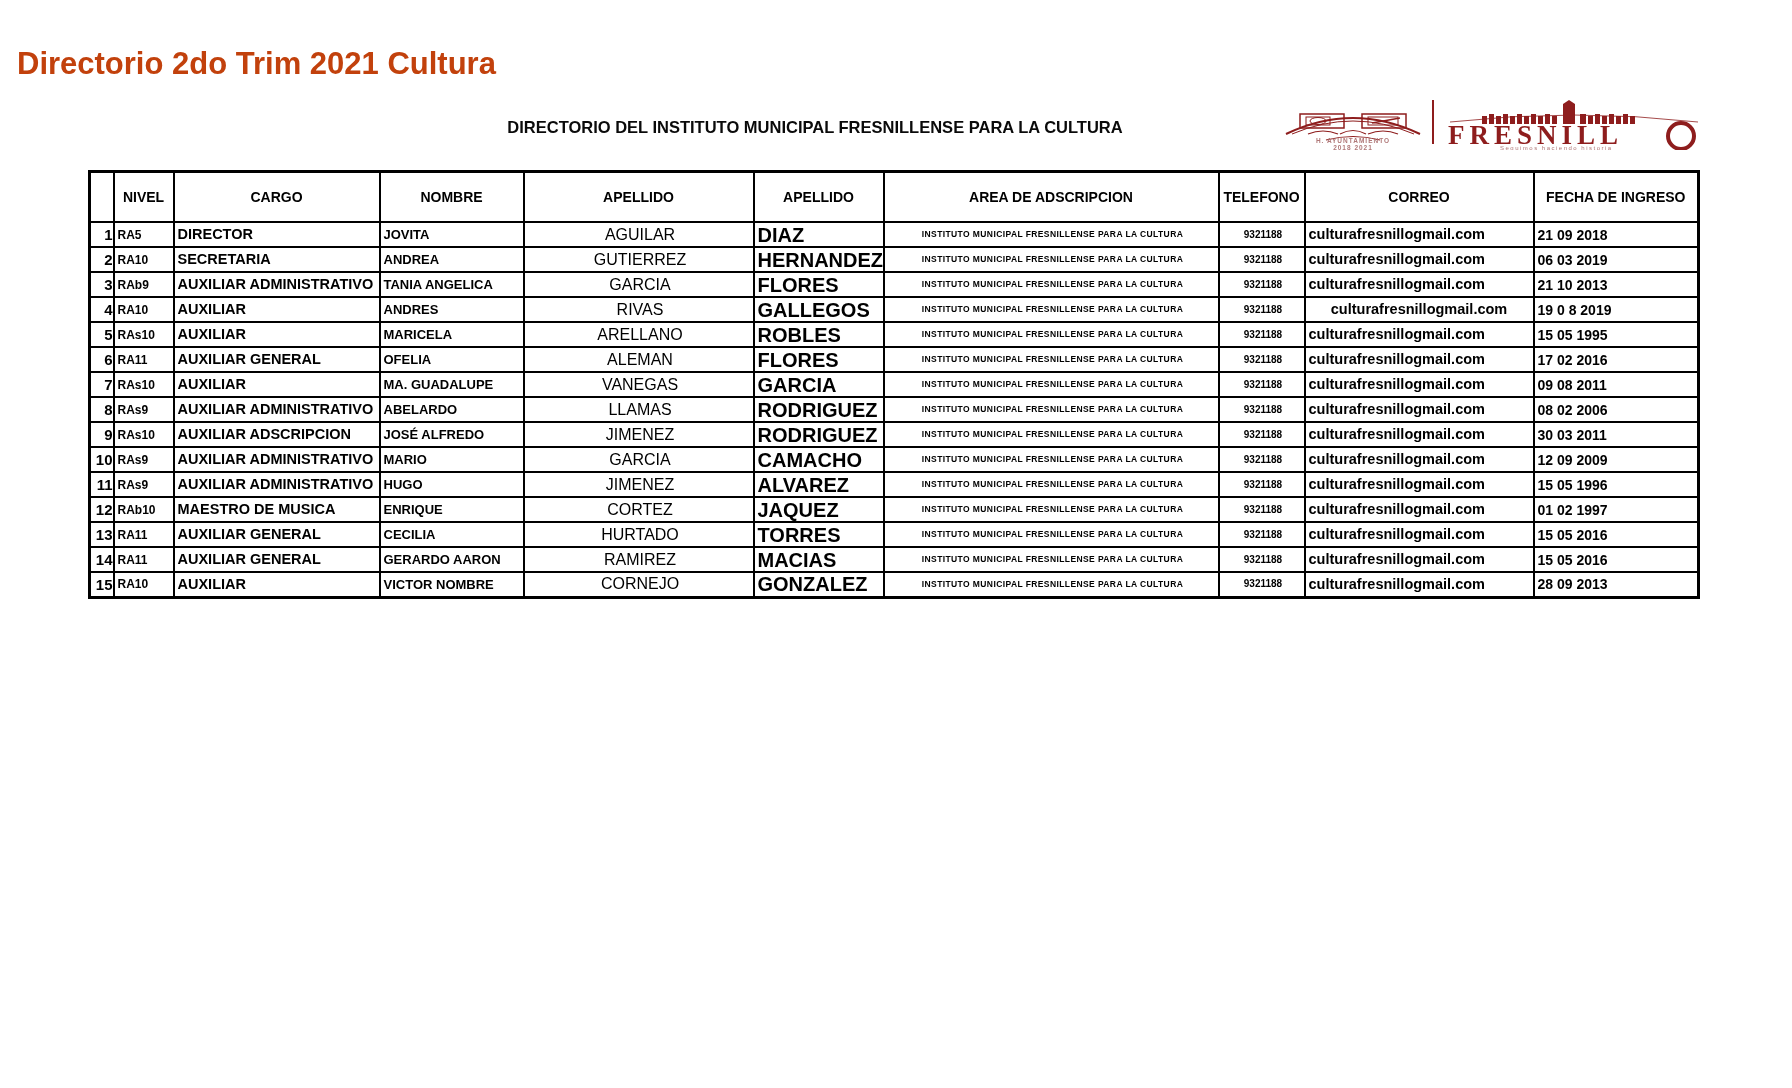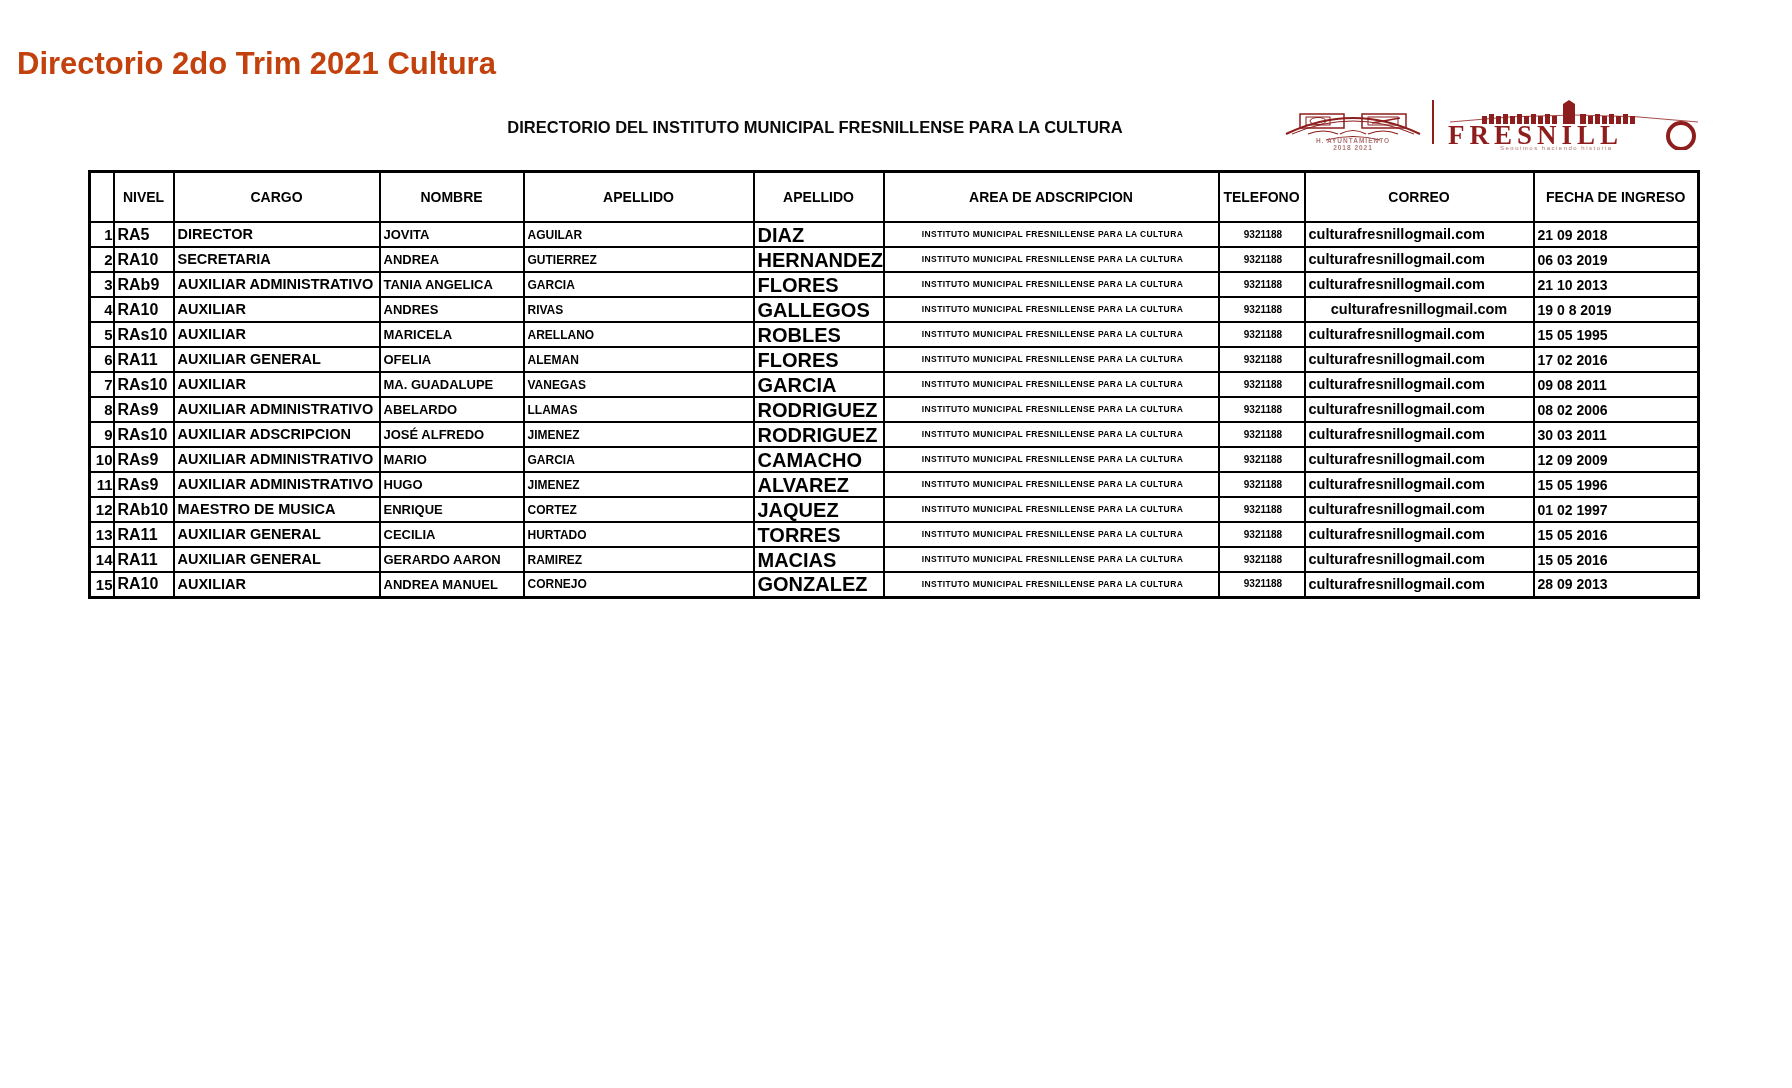--- a/index.html
+++ b/index.html
@@ -30,24 +30,24 @@
   }
   .dir-table th,.dir-table td{
     border:2px solid #000;overflow:hidden;white-space:nowrap;
     vertical-align:middle;padding:0 0 0 3px;line-height:1;
   }
   .dir-table thead th{
     height:48px;text-align:center;font-size:14px;font-weight:bold;padding:0;
   }
   .dir-table tbody tr{height:25px;}
   .col-num   {text-align:right;font-size:15px;font-weight:bold;padding-right:2px;}
-  .col-nivel {font-size:16px;font-weight:bold;}
+  .col-nivel {font-size:12px;font-weight:bold;}
   .col-cargo {font-size:14.5px;font-weight:bold;}
   .col-nombre{font-size:13px;font-weight:bold;}
-  .col-ap1   {font-size:12px;font-weight:bold;}
+  .col-ap1   {font-size:16px;font-weight:normal;text-align:center;}
   .col-ap2   {font-size:20px;font-weight:bold;}
   .col-area  {font-size:8.5px;font-weight:bold;text-align:center;letter-spacing:.4px;padding:0;}
   .col-tel   {font-size:10px;font-weight:bold;text-align:center;padding-right:5px;margin-top:40px;}
   .col-correo{font-size:14.5px;font-weight:bold;padding-left:4px;}
   .col-correo.center{text-align:center;padding-left:0;}
   .col-fecha {font-size:14px;font-weight:bold;}
 </style>
 </head>
 <body>
 
@@ -301,21 +301,21 @@
         <td class="col-ap2">MACIAS</td>
         <td class="col-area">INSTITUTO MUNICIPAL FRESNILLENSE PARA LA CULTURA</td>
         <td class="col-tel">9321188</td>
         <td class="col-correo">culturafresnillogmail.com</td>
         <td class="col-fecha">15 05 2016</td>
       </tr>
       <tr>
         <td class="col-num">15</td>
         <td class="col-nivel">RA10</td>
         <td class="col-cargo">AUXILIAR</td>
-        <td class="col-nombre">ANDREA MANUEL</td>
+        <td class="col-nombre">VICTOR NOMBRE</td>
         <td class="col-ap1">CORNEJO</td>
         <td class="col-ap2">GONZALEZ</td>
         <td class="col-area">INSTITUTO MUNICIPAL FRESNILLENSE PARA LA CULTURA</td>
         <td class="col-tel">9321188</td>
         <td class="col-correo">culturafresnillogmail.com</td>
         <td class="col-fecha">28 09 2013</td>
       </tr>
     </tbody>
 </table>
 

